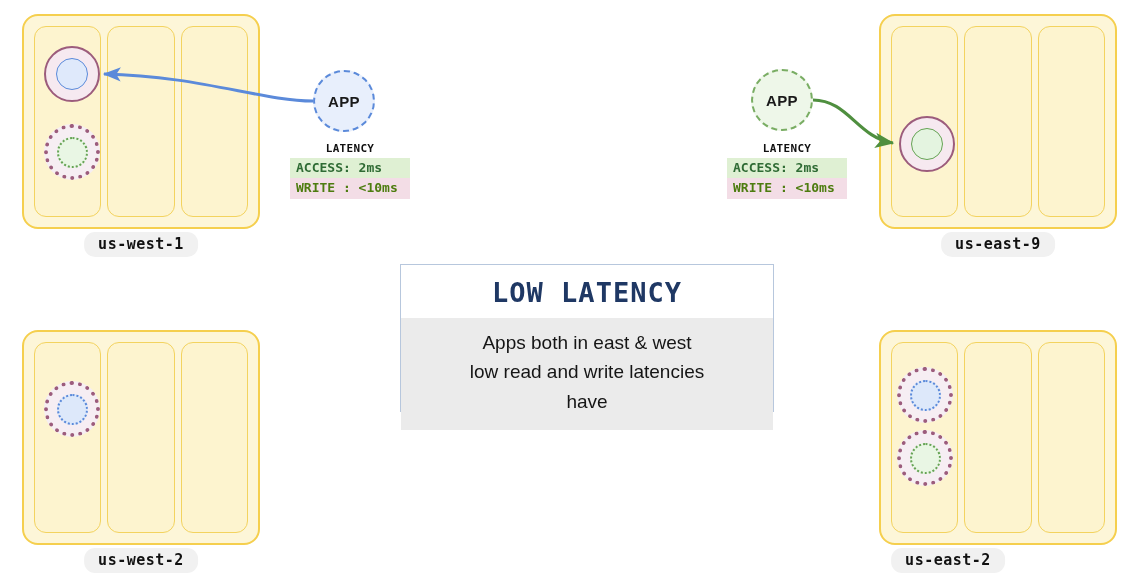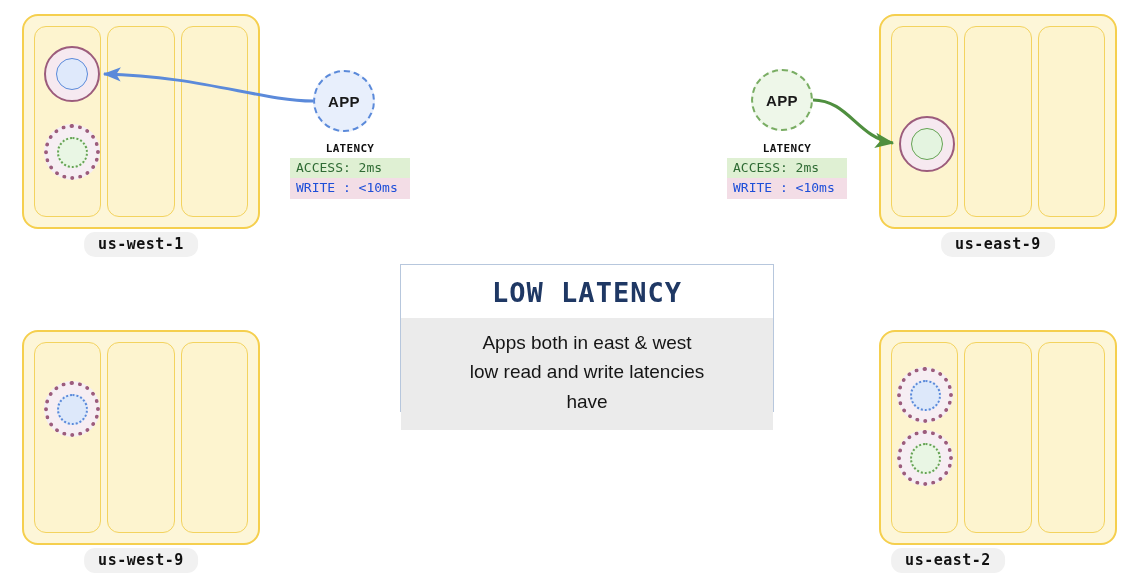--- a/index.html
+++ b/index.html
@@ -103,27 +103,27 @@
     text-align: center;
     font-family: "DejaVu Sans Mono", "Liberation Mono", monospace;
     font-weight: bold;
     font-size: 11px;
     color: #111111;
     letter-spacing: 0.3px;
     margin-bottom: 3px;
   }
   .lat-row {
     font-size: 13px;
-    font-weight: normal;
+    font-weight: bold;
     padding: 2px 6px;
     white-space: pre;
     line-height: 1.25;
   }
   .lat-access { background: #dff0d3; color: #2f6b34; }
-  .lat-write  { background: #f3dde6; color: #1d4ed8; }
+  .lat-write  { background: #f3dde6; color: #4d7c0f; }
 
   
   .callout {
     position: absolute;
     box-sizing: border-box;
     border: 1.5px solid #b7c7dd;
     background: #ffffff;
   }
   .callout-title {
     text-align: center;
@@ -188,21 +188,21 @@
   <div class="region" style="left:22px; top:330px; width:238px; height:215px;">
     <div class="region-inner">
       <div class="az"></div>
       <div class="az"></div>
       <div class="az"></div>
     </div>
   </div>
   <div class="node ring-dotted" style="left:44px; top:381px; width:56px; height:56px;">
     <div class="core core-blue-dotted" style="width:31px; height:31px;"></div>
   </div>
-  <div class="region-label" style="left:141px; top:548px;">us-west-9</div>
+  <div class="region-label" style="left:141px; top:548px;">us-west-2</div>
 
   <div class="region" style="left:879px; top:330px; width:238px; height:215px;">
     <div class="region-inner">
       <div class="az"></div>
       <div class="az"></div>
       <div class="az"></div>
     </div>
   </div>
   <div class="node ring-dotted" style="left:897px; top:367px; width:56px; height:56px;">
     <div class="core core-blue-dotted" style="width:31px; height:31px;"></div>

